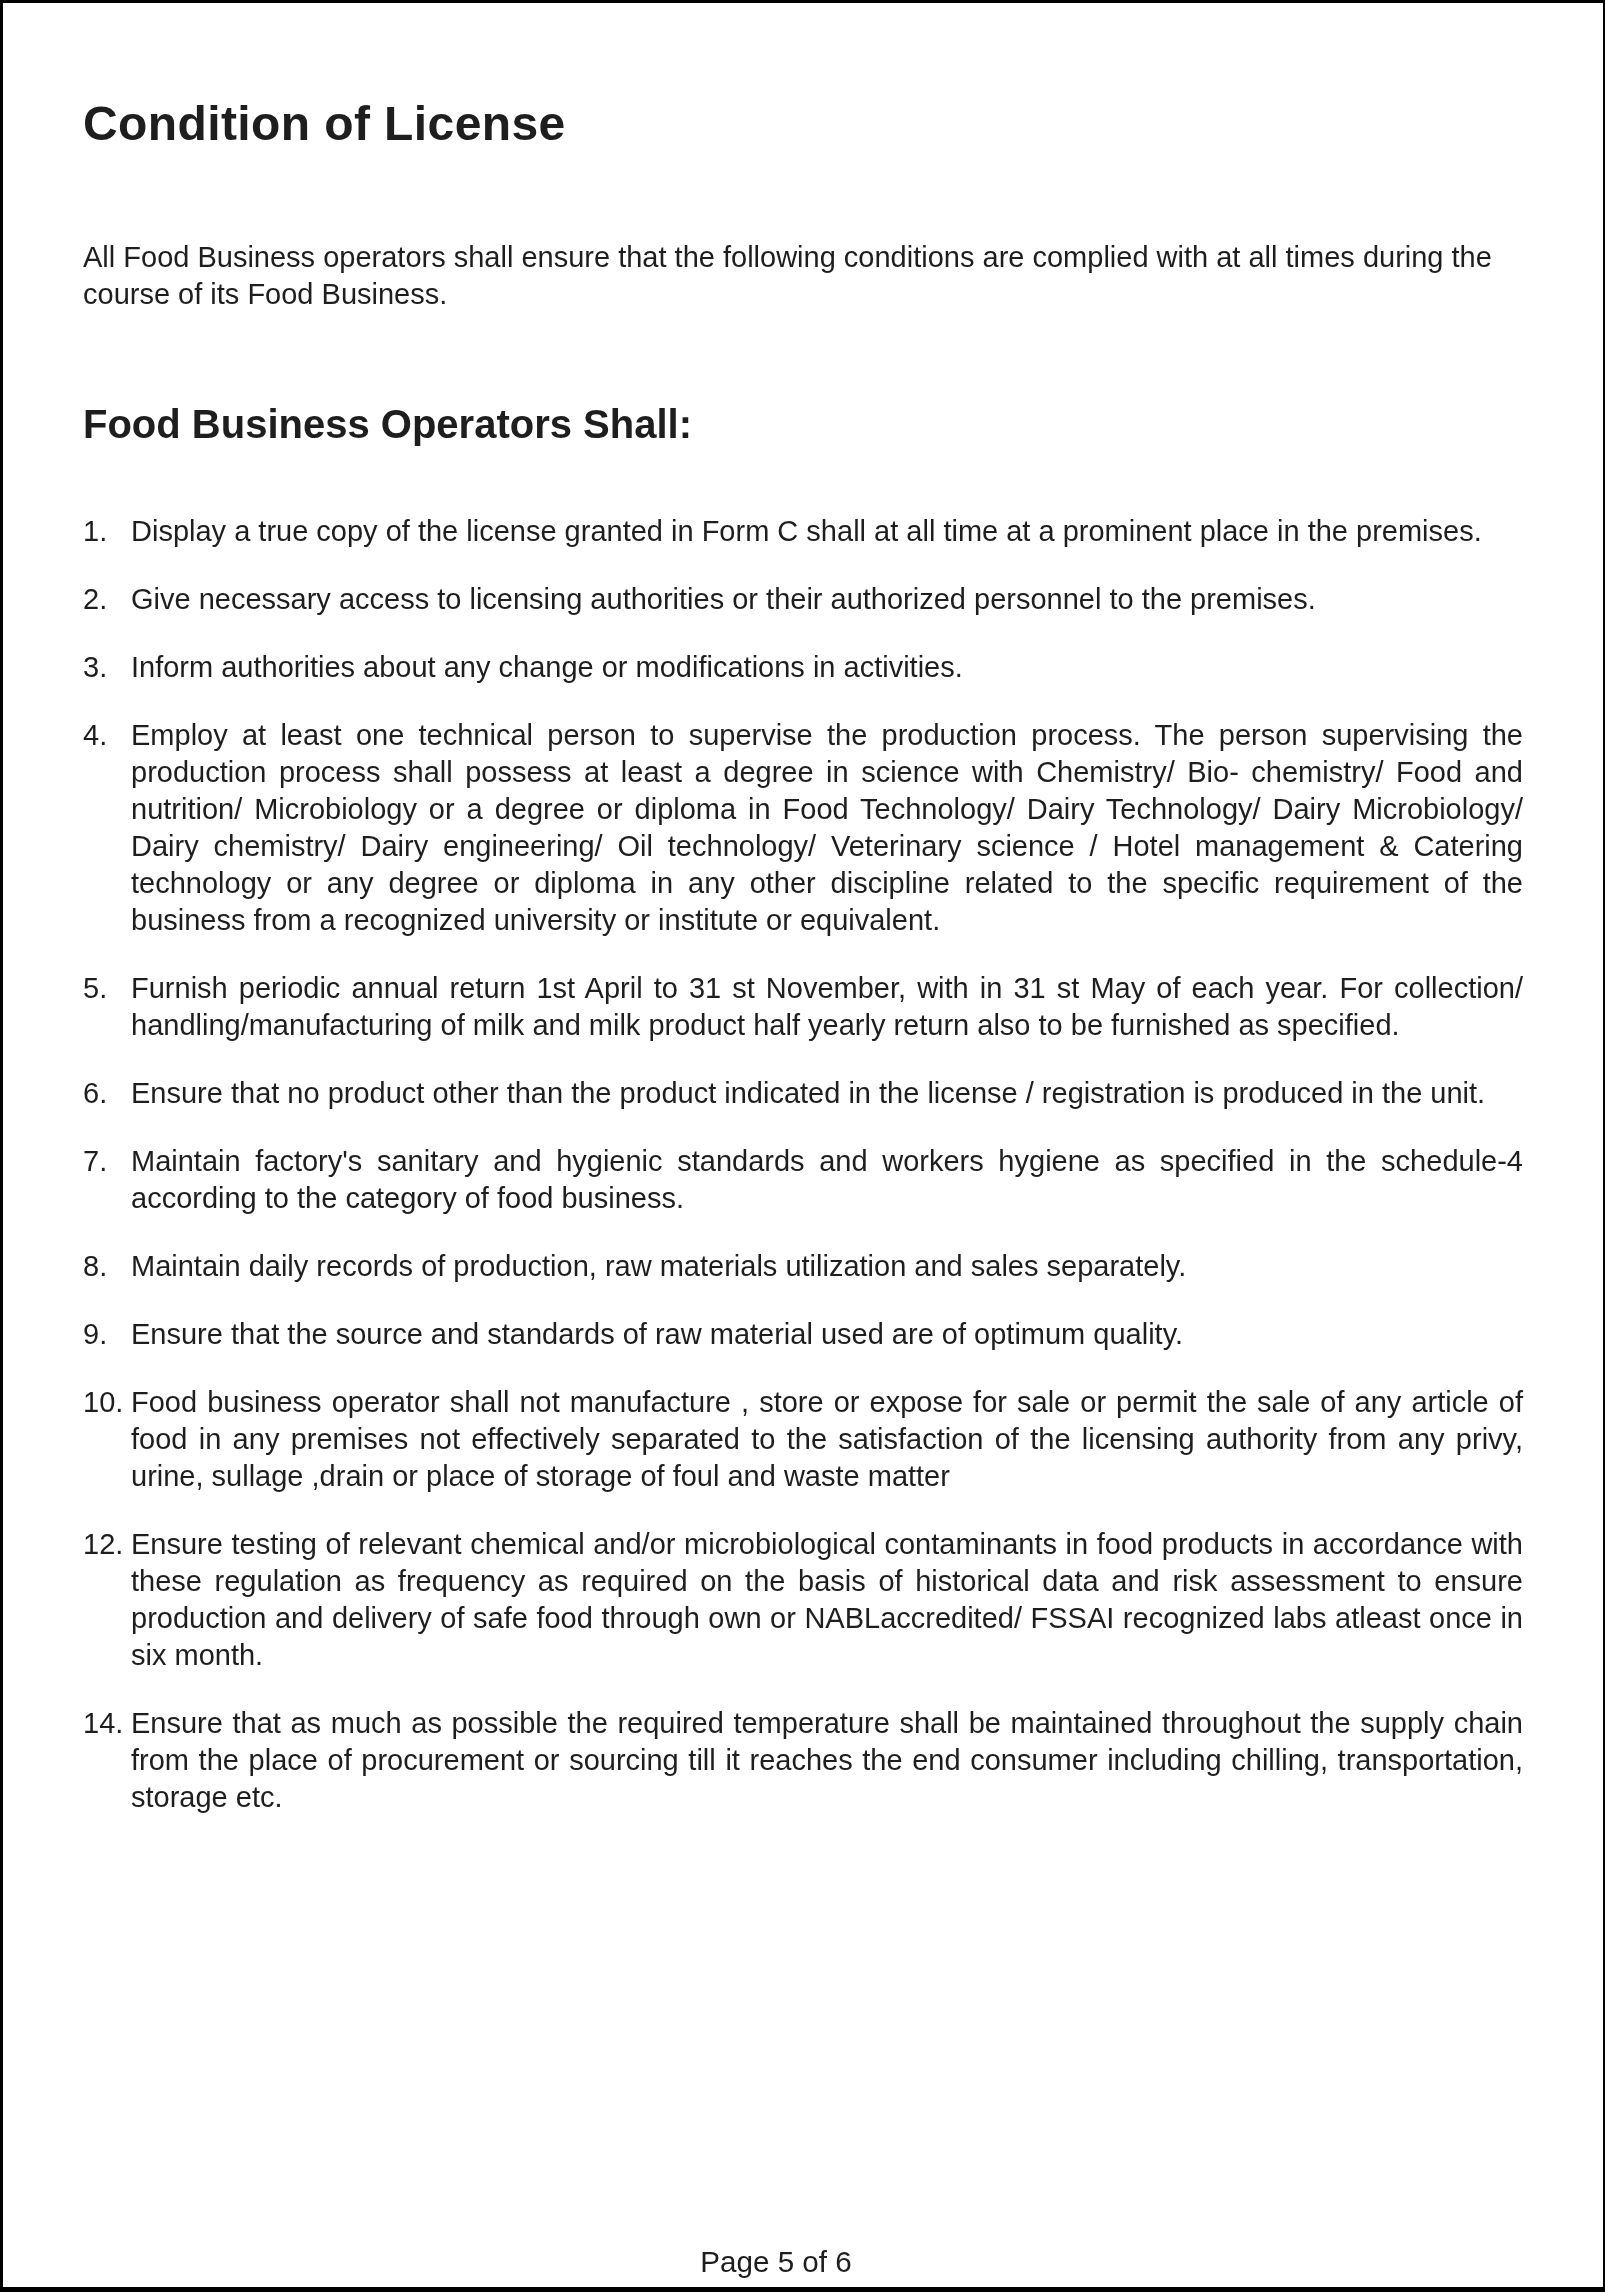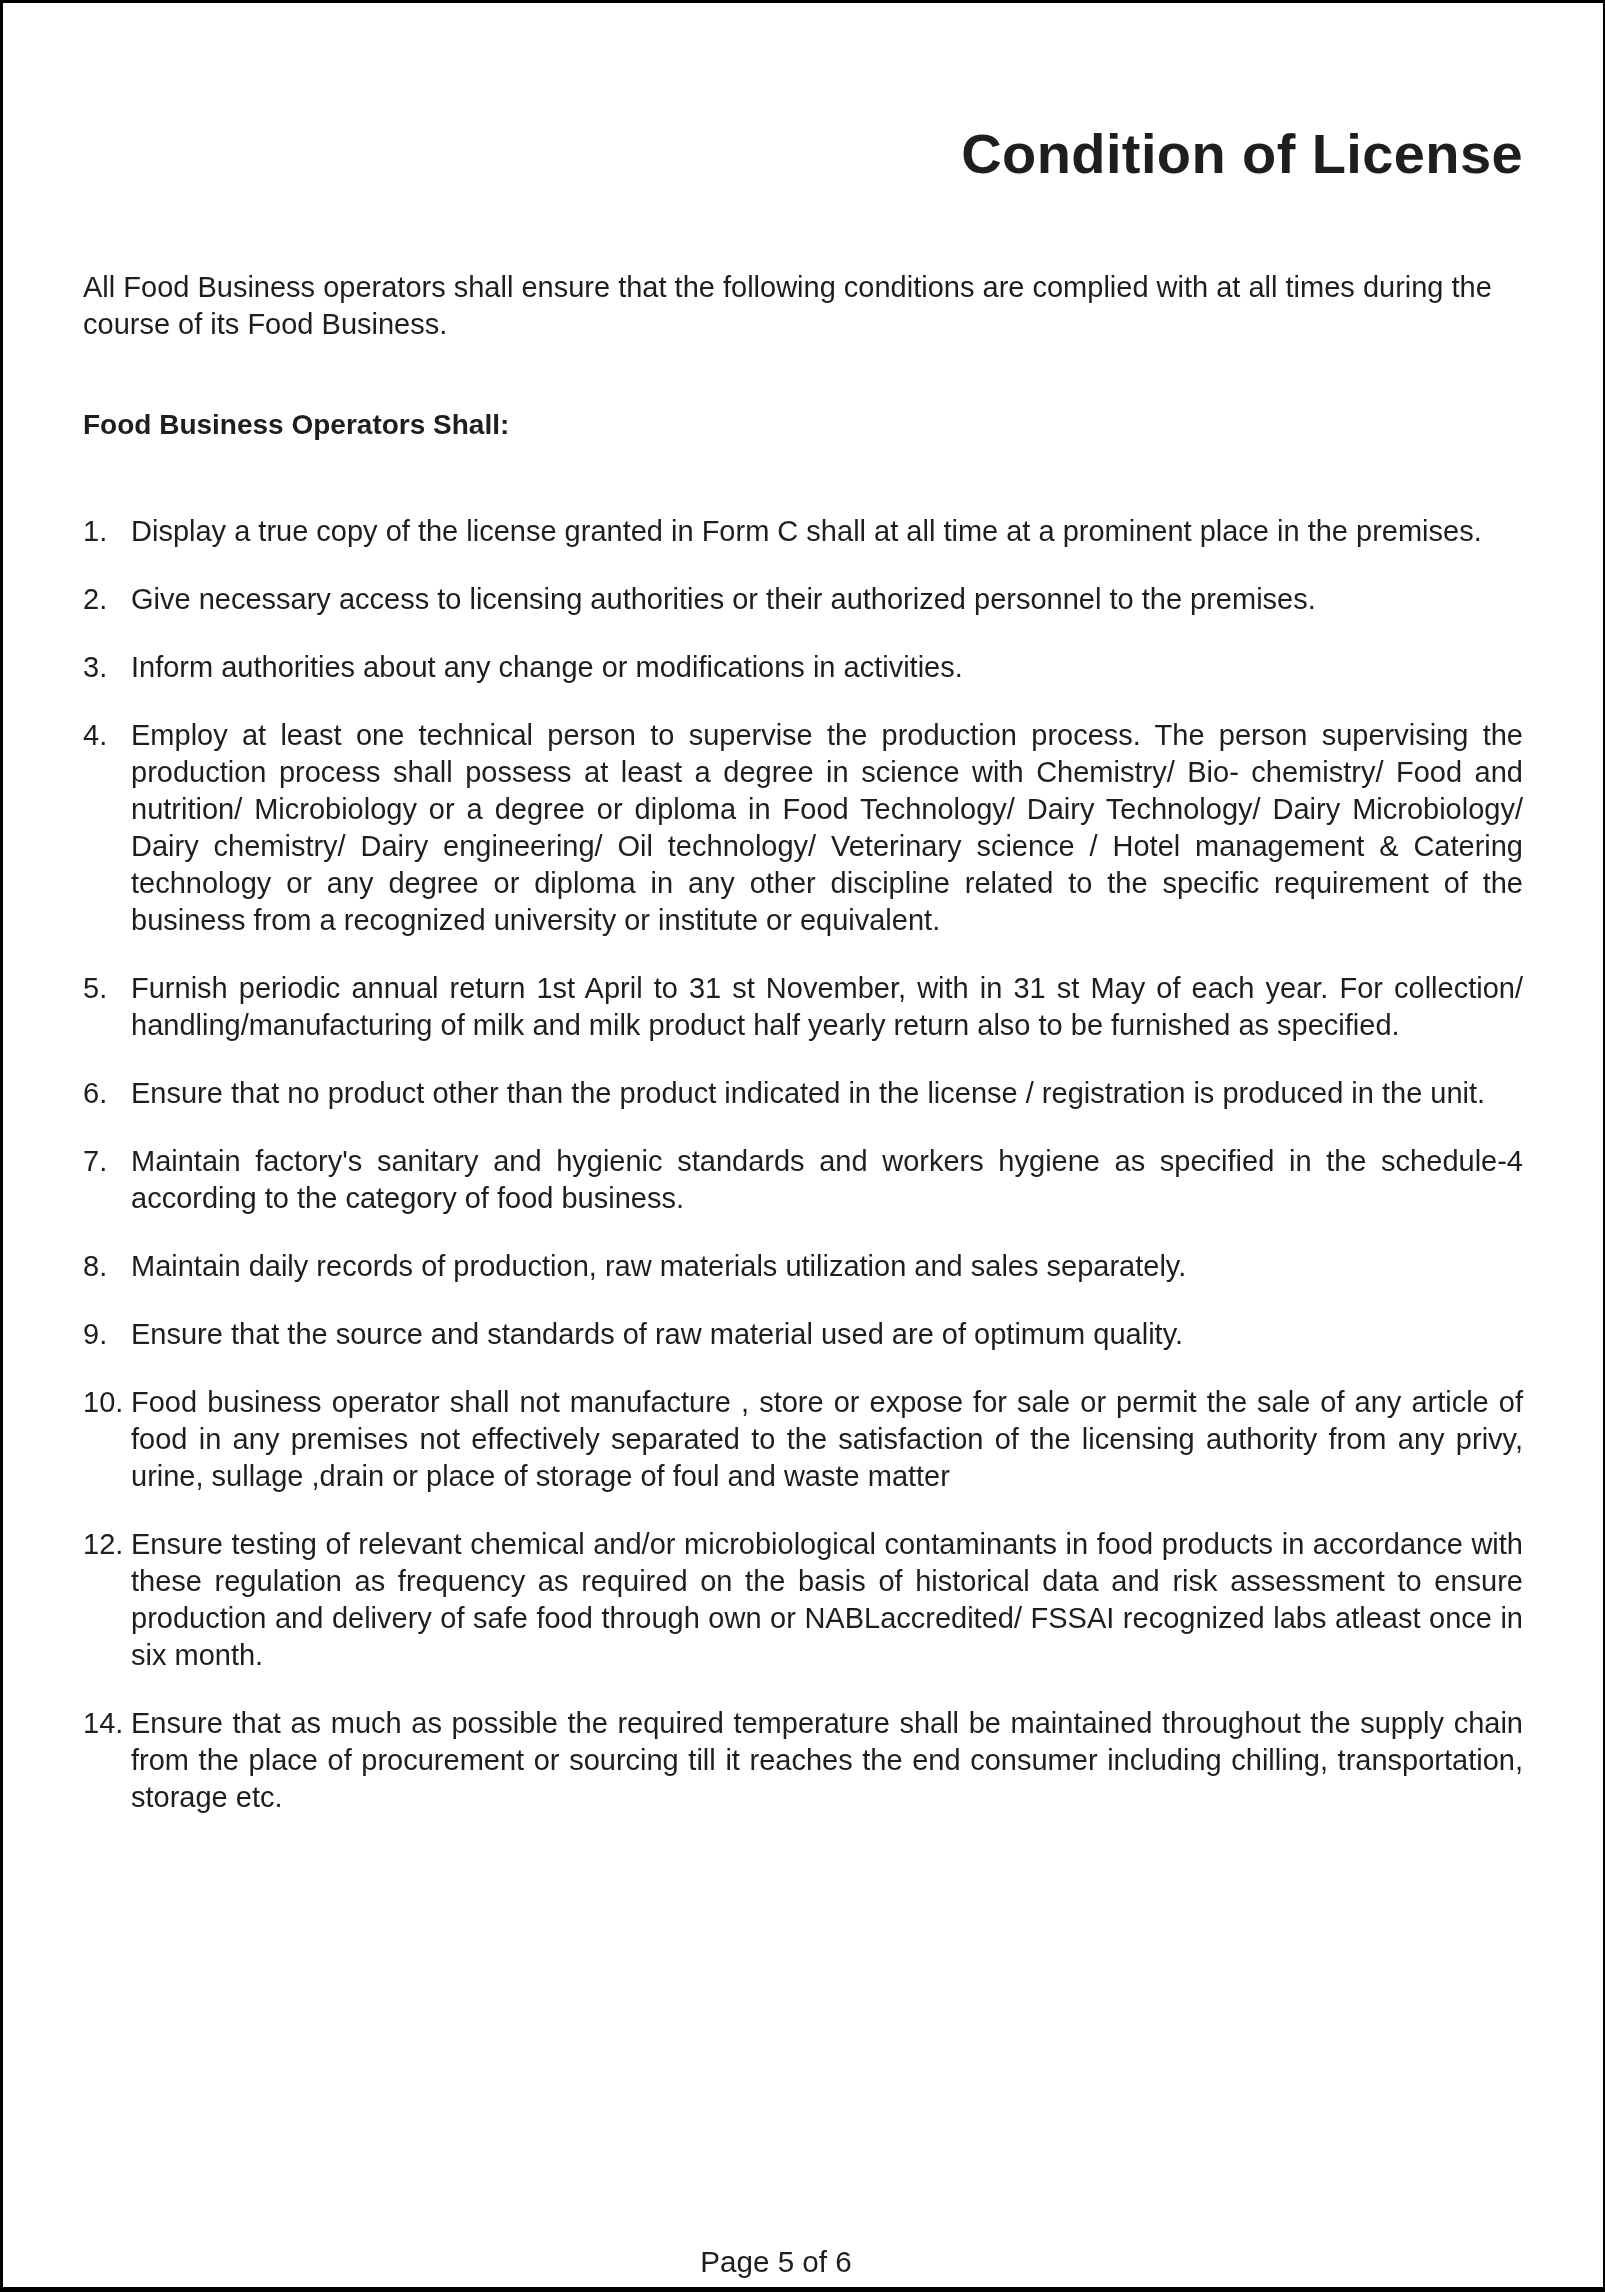--- a/index.html
+++ b/index.html
@@ -17,35 +17,35 @@
     color: var(--text);
     border-left: 3.6px solid var(--border);
     border-right: 3.6px solid var(--border);
     border-top: 3.6px solid var(--border);
     border-bottom: 6.3px solid var(--border);
     padding: 0 80px;
     font-family: "Liberation Sans", "DejaVu Sans", sans-serif;
     overflow: hidden;
   }
   .doc-title {
-    margin-top: 119px;
-    font-size: 56px;
+    margin-top: 89px;
+    font-size: 48px;
     line-height: 64px;
     font-weight: bold;
-    text-align: right;
+    text-align: left;
     letter-spacing: 0.4px;
   }
   .intro {
     margin-top: 83px;
     font-size: 29px;
     line-height: 37px;
   }
   .section-heading {
-    margin-top: 61px;
-    font-size: 28px;
+    margin-top: 91px;
+    font-size: 40px;
     line-height: 41px;
     font-weight: bold;
   }
   .conditions {
     margin-top: 68px;
     list-style: none;
   }
   .condition-item {
     display: flex;
     margin-bottom: 31px;

